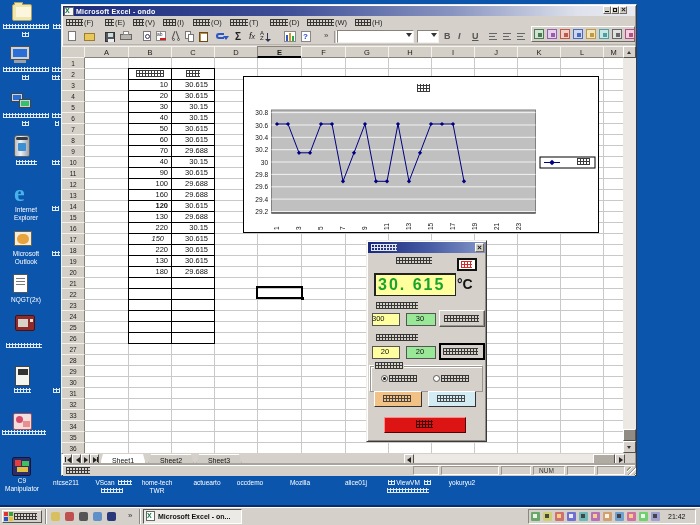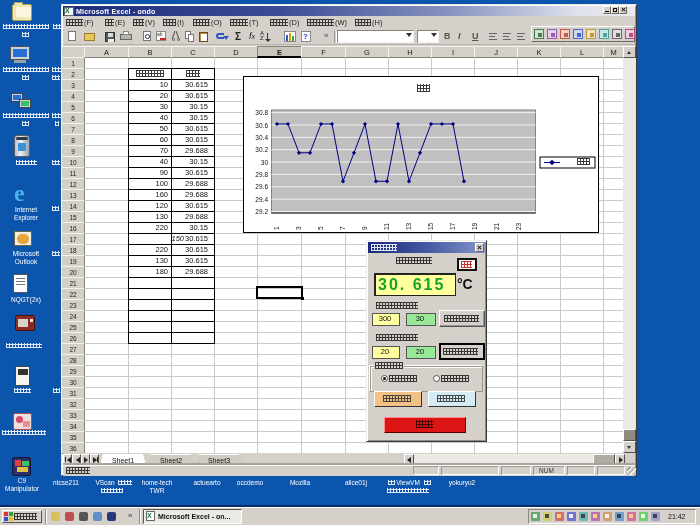--- a/index.html
+++ b/index.html
@@ -309,27 +309,27 @@
 <div class="cell" style="left:128px;top:145px;width:40px;">70</div>
 <div class="cell" style="left:171px;top:145px;width:37px;">29.688</div>
 <div class="cell" style="left:128px;top:156px;width:40px;">40</div>
 <div class="cell" style="left:171px;top:156px;width:37px;">30.15</div>
 <div class="cell" style="left:128px;top:167px;width:40px;">90</div>
 <div class="cell" style="left:171px;top:167px;width:37px;">30.615</div>
 <div class="cell" style="left:128px;top:178px;width:40px;">100</div>
 <div class="cell" style="left:171px;top:178px;width:37px;">29.688</div>
 <div class="cell" style="left:128px;top:189px;width:40px;">160</div>
 <div class="cell" style="left:171px;top:189px;width:37px;">29.688</div>
-<div class="cell" style="left:128px;top:200px;width:40px;">120</div>
+<div class="cell" style="left:128px;top:200px;width:40px;font-weight:bold;">120</div>
 <div class="cell" style="left:171px;top:200px;width:37px;">30.615</div>
 <div class="cell" style="left:128px;top:211px;width:40px;">130</div>
 <div class="cell" style="left:171px;top:211px;width:37px;">29.688</div>
 <div class="cell" style="left:128px;top:222px;width:40px;">220</div>
 <div class="cell" style="left:171px;top:222px;width:37px;">30.15</div>
-<div class="cell" style="left:144px;top:233px;width:40px;font-style:italic;">150</div>
+<div class="cell" style="left:124px;top:233px;width:40px;font-style:italic;">150</div>
 <div class="cell" style="left:171px;top:233px;width:37px;">30.615</div>
 <div class="cell" style="left:128px;top:244px;width:40px;">220</div>
 <div class="cell" style="left:171px;top:244px;width:37px;">30.615</div>
 <div class="cell" style="left:128px;top:255px;width:40px;">130</div>
 <div class="cell" style="left:171px;top:255px;width:37px;">30.615</div>
 <div class="cell" style="left:128px;top:266px;width:40px;">180</div>
 <div class="cell" style="left:171px;top:266px;width:37px;">29.688</div>
 <div class="abs" style="left:128px;top:68px;width:86px;height:1px;background:#000;"></div>
 <div class="abs" style="left:128px;top:79px;width:86px;height:1px;background:#000;"></div>
 <div class="abs" style="left:128px;top:90px;width:86px;height:1px;background:#000;"></div>
@@ -474,21 +474,21 @@
       <div style="position:absolute;left:1px;top:3px;width:5px;height:1px;background:#111;transform:rotate(-45deg);"></div>
     </div>
 <div class="jp" style="left:396px;top:257px;width:36px;height:7px;color:#222;"></div>
 <div class="abs" style="left:457px;top:258px;width:20px;height:13px;background:#fff;border:2px solid #111;"></div>
 <div class="jp" style="left:461px;top:261px;width:11px;height:7px;color:#cc1111;"></div>
 <div class="abs" style="left:374px;top:273px;width:82px;height:23px;background:#ffff9e;border:1px solid #222;border-top:2px solid #222;border-left:2px solid #222;"></div>
 <div class="abs" style="left:378px;top:275px;font-size:16px;font-weight:bold;color:#18a32c;letter-spacing:2px;line-height:19px;">30. 615</div>
 <div class="abs" style="left:457px;top:275px;font-size:14px;font-weight:bold;color:#111;line-height:18px;">°C</div>
 <div class="jp" style="left:376px;top:302px;width:42px;height:7px;color:#222;"></div>
 <div class="abs" style="left:372px;top:313px;width:28px;height:13px;background:#ffffa0;border:1px solid #555;"></div>
-<div class="abs" style="left:372px;top:313px;font-size:7.5px;color:#111;width:26px;text-align:center;line-height:11px;">300</div>
+<div class="abs" style="left:372px;top:313px;font-size:7.5px;color:#111;width:26px;text-align:left;line-height:11px;">300</div>
 <div class="abs" style="left:406px;top:313px;width:30px;height:13px;background:#98e898;border:1px solid #555;"></div>
 <div class="abs" style="left:406px;top:313px;font-size:7.5px;color:#111;width:28px;text-align:center;line-height:11px;">30</div>
 <div class="abs" style="left:439px;top:310px;width:46px;height:17px;background:#d5d1ca;border:1px solid;border-color:#fff #555 #555 #fff;box-shadow:inset -1px -1px 0 #9a968e;"></div>
 <div class="jp" style="left:444px;top:315px;width:35px;height:7px;color:#222;"></div>
 <div class="jp" style="left:376px;top:334px;width:42px;height:7px;color:#222;"></div>
 <div class="abs" style="left:372px;top:346px;width:28px;height:13px;background:#ffffa0;border:1px solid #555;"></div>
 <div class="abs" style="left:372px;top:346px;font-size:7.5px;color:#111;width:26px;text-align:center;line-height:11px;">20</div>
 <div class="abs" style="left:406px;top:346px;width:30px;height:13px;background:#98e898;border:1px solid #555;"></div>
 <div class="abs" style="left:406px;top:346px;font-size:7.5px;color:#111;width:28px;text-align:center;line-height:11px;">20</div>
 <div class="abs" style="left:439px;top:343px;width:46px;height:17px;background:#d5d1ca;border:2px solid #000;"></div>

